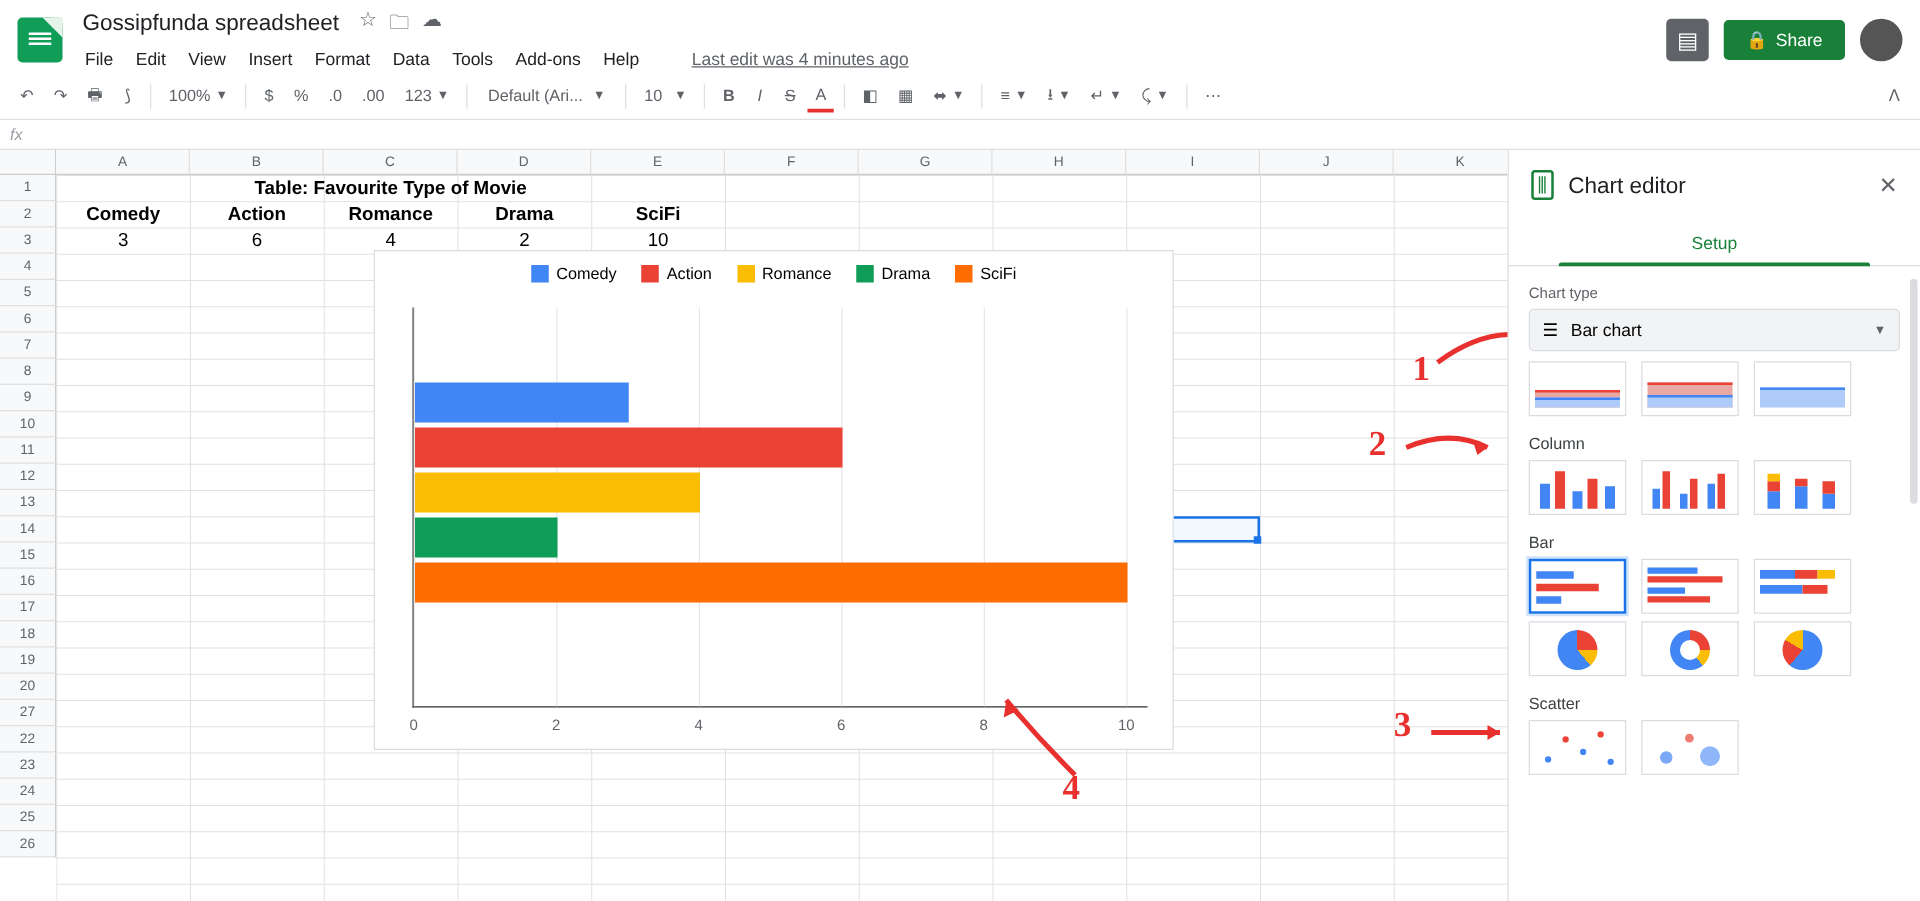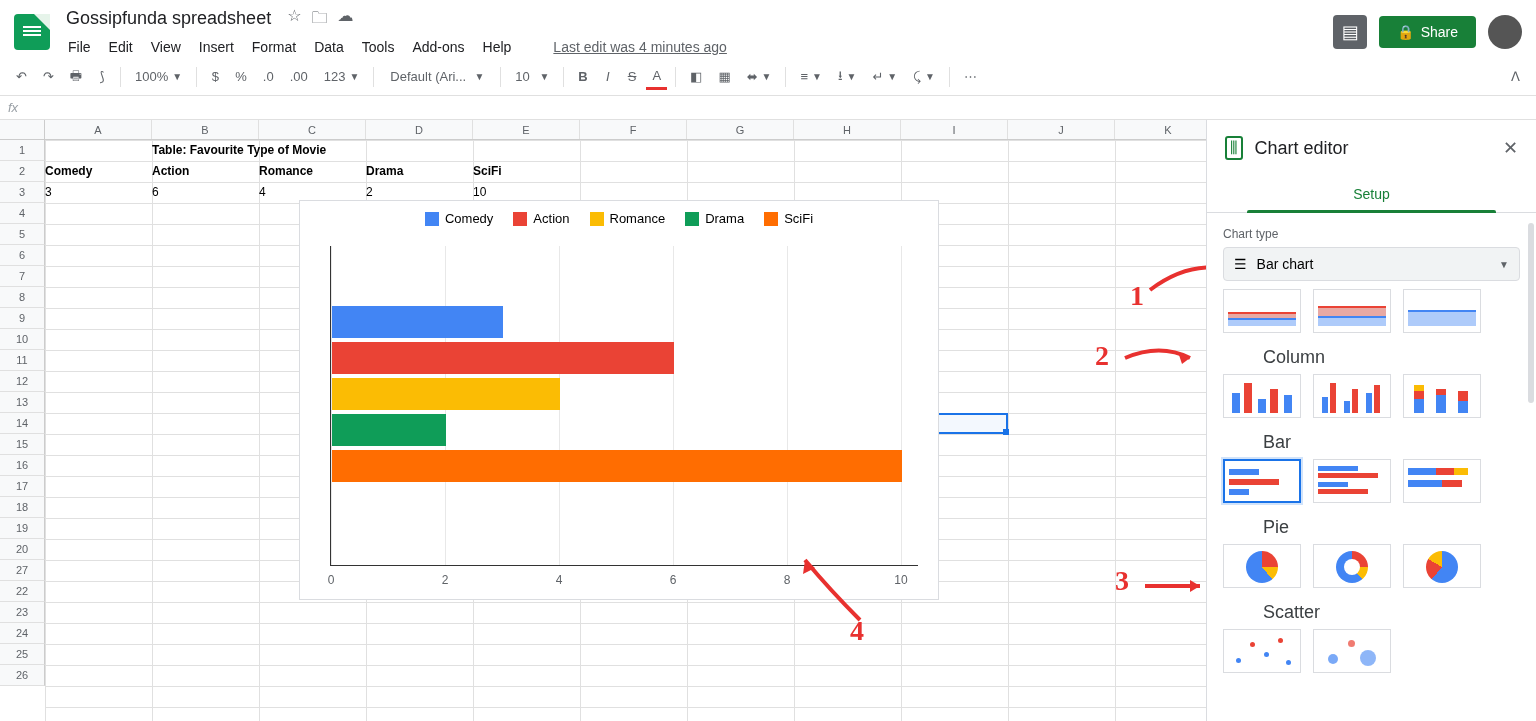--- a/index.html
+++ b/index.html
@@ -37,21 +37,21 @@
 
 .sheet-wrap{ position:relative; height: calc(721px - 58px - 38px - 24px); display:flex;}
 .grid-area{ flex:1; position:relative; overflow:hidden;}
 .col-headers{position:absolute;top:0;left:45px;right:0;height:20px;display:flex;border-bottom:1px solid #ccc;background:#f8f9fa;}
 .col-headers div{width:107px;border-right:1px solid #e0e0e0;text-align:center;font-size:11px;color:#5f6368;line-height:20px;flex-shrink:0;}
 .row-headers{position:absolute;top:20px;left:0;width:45px;background:#f8f9fa;}
 .row-headers div{height:21px;border-bottom:1px solid #e0e0e0;border-right:1px solid #ccc;text-align:center;font-size:11px;color:#5f6368;line-height:21px;}
 .corner{position:absolute;top:0;left:0;width:45px;height:20px;background:#f8f9fa;border-right:1px solid #ccc;border-bottom:1px solid #ccc;}
 .cells{position:absolute;top:20px;left:45px;right:0;bottom:0;}
 .gridbg{position:absolute;inset:0;background-image:linear-gradient(to right,#e0e0e0 1px,transparent 1px),linear-gradient(to bottom,#e0e0e0 1px,transparent 1px);background-size:107px 21px;}
-.cell{position:absolute;height:21px;line-height:21px;font-size:12px;text-align:left;font-weight:bold;color:#000;}
+.cell{position:absolute;height:21px;line-height:21px;font-size:15px;text-align:center;font-weight:bold;color:#000;}
 .cell.val{font-weight:normal;}
 .sel-cell{position:absolute;border:2px solid #1a73e8;background:rgba(26,115,232,0.05);}
 .sel-handle{position:absolute;right:-3px;bottom:-3px;width:6px;height:6px;background:#1a73e8;}
 
 
 .emb-chart{position:absolute;top:60px;left:254px;width:640px;height:400px;background:#fff;border:1px solid #dadce0;}
 .chart-legend{display:flex;justify-content:center;gap:20px;padding:10px 0;font-size:13px;}
 .lg-item{display:flex;align-items:center;gap:6px;}
 .lg-sw{width:14px;height:14px;}
 .plot{position:relative;margin:10px 20px 30px 30px;height:320px;border-left:1px solid #333;border-bottom:1px solid #333;}
@@ -73,21 +73,21 @@
 .tab{flex:1;text-align:center;padding:10px;font-size:14px;color:#5f6368;cursor:pointer;position:relative;}
 .tab.active{color:#188038;font-weight:500;}
 .tab.active::after{content:"";position:absolute;left:40px;right:40px;bottom:-1px;height:3px;background:#188038;border-radius:2px 2px 0 0;}
 .panel-body{flex:1;overflow-y:auto;padding:14px 16px;position:relative;}
 .plabel{font-size:12px;color:#5f6368;margin-bottom:6px;}
 .ctype-sel{border:1px solid #dadce0;border-radius:4px;background:#f1f3f4;padding:8px 10px;display:flex;align-items:center;gap:10px;font-size:14px;cursor:pointer;margin-bottom:8px;}
 .ctype-dd{margin-left:auto;color:#5f6368;font-size:10px;}
 .thumb-row{display:flex;gap:12px;margin-top:6px;}
 .thumb{width:78px;height:44px;border:1px solid #dadce0;background:#fff;position:relative;cursor:pointer;overflow:hidden;}
 .thumb.sel{border:2px solid #1a73e8;box-shadow:0 0 0 2px rgba(26,115,232,0.2);}
-.sect-label{font-size:18px;color:#3c4043;margin-top:14px;margin-bottom:4px;margin-left:40px;}
+.sect-label{font-size:13px;color:#3c4043;margin-top:14px;margin-bottom:4px;}
 .scroll-indicator{position:absolute;right:2px;top:10px;width:6px;height:180px;background:#dadce0;border-radius:3px;}
 
 
 .tc-area div,.tc-col div,.tc-bar div,.tc-pie div,.tc-scat div{position:absolute;}
 .c-blue{background:#4285f4;} .c-red{background:#ea4335;} .c-yel{background:#fbbc04;}
 </style>
 </head>
 <body>
 
 <div class="titlebar">
@@ -385,21 +385,20 @@
         </div>
         <div class="thumb tc-bar">
           <div class="c-blue" style="top:8px;left:4px;height:7px;width:28px;"></div>
           <div class="c-red" style="top:8px;left:32px;height:7px;width:18px;"></div>
           <div class="c-yel" style="top:8px;left:50px;height:7px;width:14px;"></div>
           <div class="c-blue" style="top:20px;left:4px;height:7px;width:34px;"></div>
           <div class="c-red" style="top:20px;left:38px;height:7px;width:20px;"></div>
         </div>
       </div>
 
-      <div class="sect-label">Pie</div>
       <div class="thumb-row">
         <div class="thumb tc-pie">
           <div style="left:22px;top:6px;width:32px;height:32px;border-radius:50%;background:conic-gradient(#ea4335 0 90deg,#fbbc04 90deg 140deg,#4285f4 140deg 360deg);"></div>
         </div>
         <div class="thumb tc-pie">
           <div style="left:22px;top:6px;width:32px;height:32px;border-radius:50%;background:conic-gradient(#ea4335 0 90deg,#fbbc04 90deg 140deg,#4285f4 140deg 360deg);"></div>
           <div style="left:30px;top:14px;width:16px;height:16px;border-radius:50%;background:#fff;"></div>
         </div>
         <div class="thumb tc-pie">
           <div style="left:22px;top:6px;width:32px;height:32px;border-radius:50%;background:conic-gradient(#4285f4 0 220deg,#ea4335 220deg 300deg,#fbbc04 300deg 360deg);"></div>

